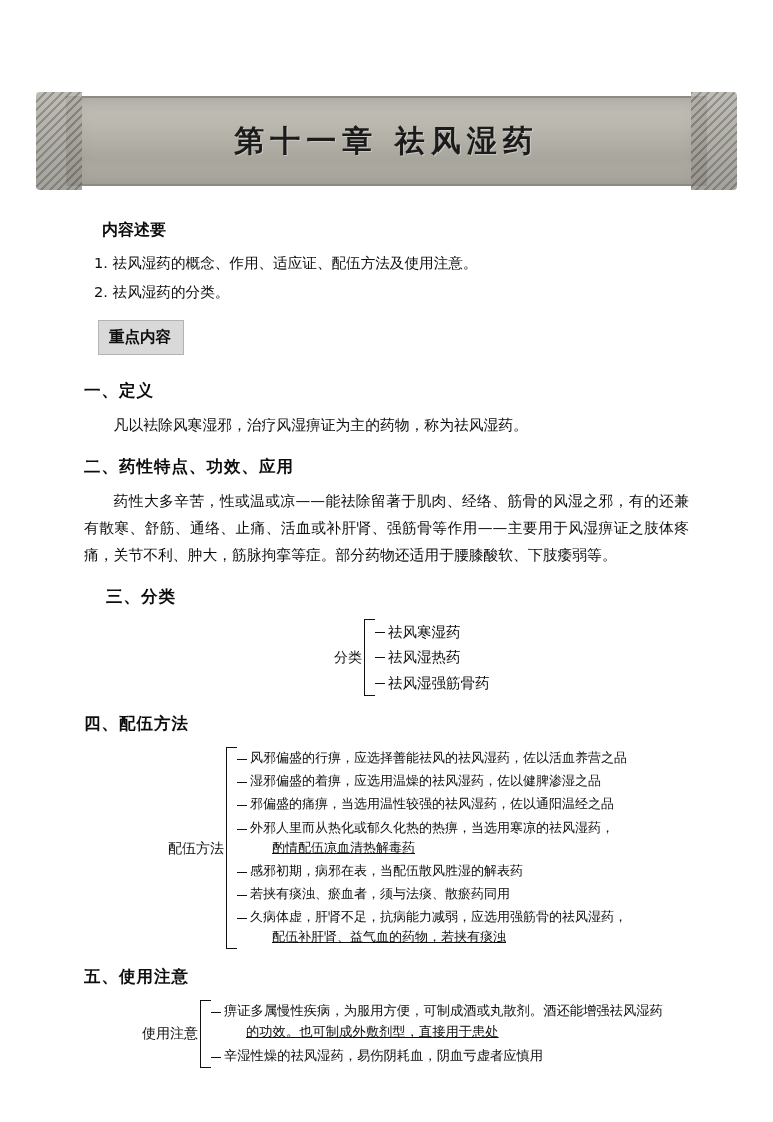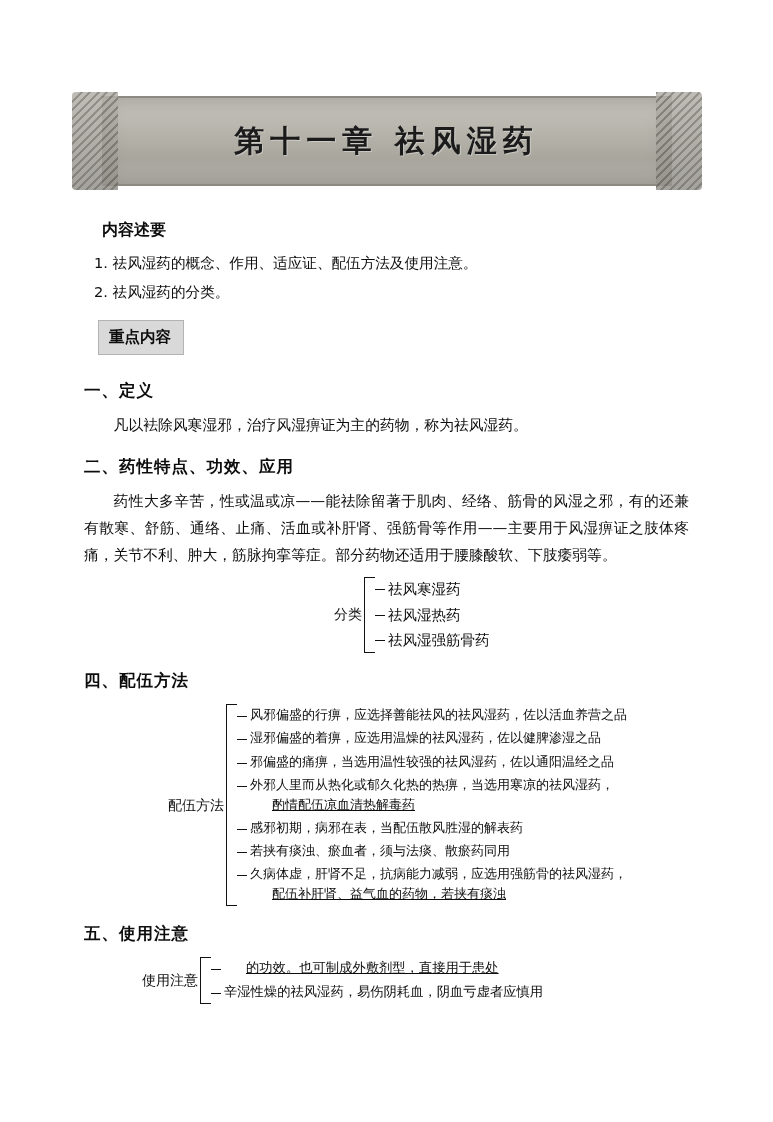--- a/index.html
+++ b/index.html
@@ -20,21 +20,21 @@
     width: 773px;
     height: 1122px;
     box-sizing: border-box;
     padding: 0;
   }
 
   
   .banner {
     position: relative;
     margin: 96px auto 0 auto;
-    width: 570px;
+    width: 641px;
     height: 86px;
     background: linear-gradient(180deg, #c9c6bf 0%, #b9b6ae 35%, #a9a69e 70%, #b5b2aa 100%);
     border-top: 2px solid #8d8a82;
     border-bottom: 2px solid #8d8a82;
     display: flex;
     align-items: center;
     justify-content: center;
     box-shadow: inset 0 0 22px rgba(90,88,82,0.45);
   }
   .banner::before,
@@ -176,20 +176,21 @@
     <div class="numbered">2. 祛风湿药的分类。</div>
 
     <div class="highlight-box">重点内容</div>
 
     <h2 class="head">一、定义</h2>
     <p class="para">凡以袪除风寒湿邪，治疗风湿痹证为主的药物，称为祛风湿药。</p>
 
     <h2 class="head">二、药性特点、功效、应用</h2>
     <p class="para">药性大多辛苦，性或温或凉——能祛除留著于肌肉、经络、筋骨的风湿之邪，有的还兼有散寒、舒筋、通络、止痛、活血或补肝肾、强筋骨等作用——主要用于风湿痹证之肢体疼痛，关节不利、肿大，筋脉拘挛等症。部分药物还适用于腰膝酸软、下肢痿弱等。</p>
 
+    <h2 class="head indent">三、分类</h2>
     <div class="tree tree-classify">
       <div class="root">分类</div>
       <div class="bracket"></div>
       <div class="branches">
         <div class="branch">
           <span class="dash"></span>
           <span class="txt">祛风寒湿药</span>
         </div>
         <div class="branch">
           <span class="dash"></span>
@@ -245,20 +246,21 @@
     </div>
 
     <h2 class="head">五、使用注意</h2>
     <div class="tree tree-zhuyi">
       <div class="root">使用注意</div>
       <div class="bracket"></div>
       <div class="branches">
         <div class="branch">
           <span class="dash"></span>
           <span class="txt">
+            <span>痹证多属慢性疾病，为服用方便，可制成酒或丸散剂。酒还能增强祛风湿药</span>
             <span class="cont">的功效。也可制成外敷剂型，直接用于患处</span>
           </span>
         </div>
         <div class="branch">
           <span class="dash"></span>
           <span class="txt">辛湿性燥的祛风湿药，易伤阴耗血，阴血亏虚者应慎用</span>
         </div>
       </div>
     </div>
 

